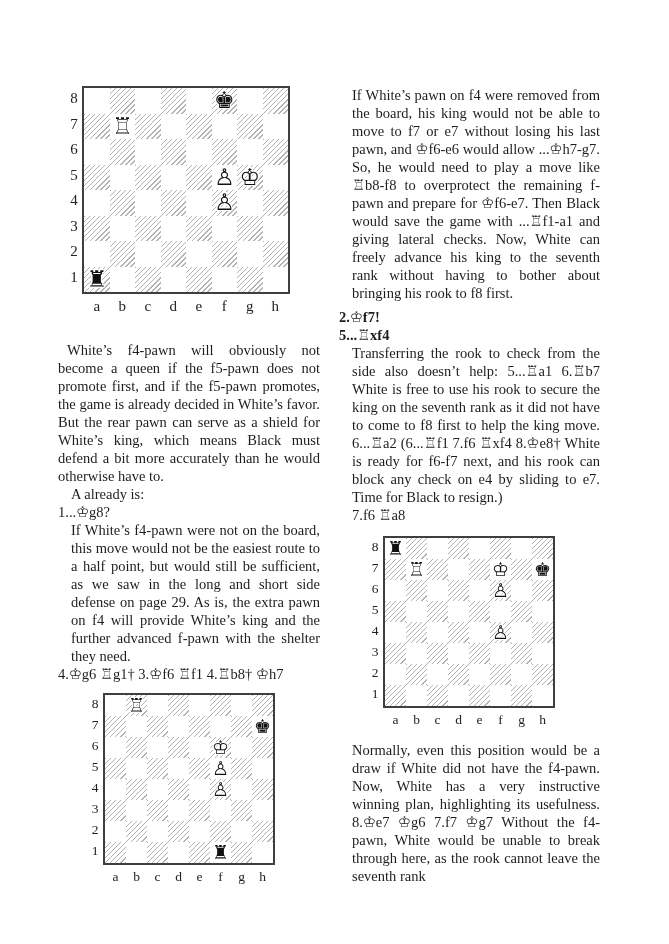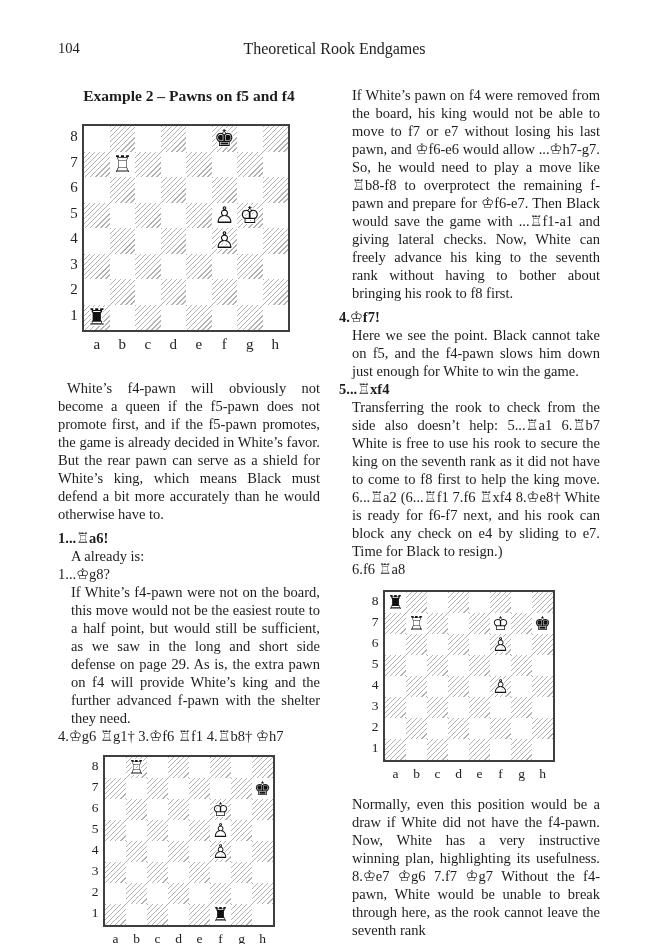--- a/index.html
+++ b/index.html
@@ -52,27 +52,22 @@
   .files div { text-align:center; color:#222; }
   .dg1 { margin:0 0 26px 8px; }
   .dg2 { margin:10px 0 0 29px; }
   .dg3 { margin:12px 0 12px 28px; }
 </style>
 </head>
 <body>
 
 <div class="page">
 
-  <div class="running-head">
-    <span class="page-num">104</span>
-    <span class="run-title">Theoretical Rook Endgames</span>
-  </div>
 
   <div class="col col-left">
-    <h2 class="section-heading">Example 2 – Pawns on f5 and f4</h2>
 
     <div class="diagram dg1">
         <div class="diag-inner">
           <div class="ranks">
             <div style="height: 25.5px; line-height: 25.5px; font-size: 15px;">8</div>
             <div style="height: 25.5px; line-height: 25.5px; font-size: 15px;">7</div>
             <div style="height: 25.5px; line-height: 25.5px; font-size: 15px;">6</div>
             <div style="height: 25.5px; line-height: 25.5px; font-size: 15px;">5</div>
             <div style="height: 25.5px; line-height: 25.5px; font-size: 15px;">4</div>
             <div style="height: 25.5px; line-height: 25.5px; font-size: 15px;">3</div>
@@ -180,21 +175,20 @@
           <div style="width: 25.5px; font-size: 15px;">c</div>
           <div style="width: 25.5px; font-size: 15px;">d</div>
           <div style="width: 25.5px; font-size: 15px;">e</div>
           <div style="width: 25.5px; font-size: 15px;">f</div>
           <div style="width: 25.5px; font-size: 15px;">g</div>
           <div style="width: 25.5px; font-size: 15px;">h</div>
         </div>
       </div>
 
     <p class="body first-indent">White’s f4-pawn will obviously not become a queen if the f5-pawn does not promote first, and if the f5-pawn promotes, the game is already decided in White’s favor. But the rear pawn can serve as a shield for White’s king, which means Black must defend a bit more accurately than he would otherwise have to.</p>
-    <p class="move mt6">1...♖a6!</p>
     <p class="note">A already is:</p>
     <p class="moveline">1...♔g8?</p>
     <p class="note">If White’s f4-pawn were not on the board, this move would not be the easiest route to a half point, but would still be sufficient, as we saw in the long and short side defense on page 29. As is, the extra pawn on f4 will provide White’s king and the further advanced f-pawn with the shelter they need.</p>
     <p class="moveline">4.♔g6 ♖g1† 3.♔f6 ♖f1 4.♖b8† ♔h7</p>
 
     <div class="diagram dg2">
         <div class="diag-inner">
           <div class="ranks">
             <div style="height: 21px; line-height: 21px; font-size: 13.5px;">8</div>
             <div style="height: 21px; line-height: 21px; font-size: 13.5px;">7</div>
@@ -308,25 +302,24 @@
           <div style="width: 21px; font-size: 13.5px;">e</div>
           <div style="width: 21px; font-size: 13.5px;">f</div>
           <div style="width: 21px; font-size: 13.5px;">g</div>
           <div style="width: 21px; font-size: 13.5px;">h</div>
         </div>
       </div>
   </div>
 
   <div class="col col-right">
     <p class="note">If White’s pawn on f4 were removed from the board, his king would not be able to move to f7 or e7 without losing his last pawn, and ♔f6-e6 would allow ...♔h7-g7. So, he would need to play a move like ♖b8-f8 to overprotect the remaining f-pawn and prepare for ♔f6-e7. Then Black would save the game with ...♖f1-a1 and giving lateral checks. Now, White can freely advance his king to the seventh rank without having to bother about bringing his rook to f8 first.</p>
-    <p class="move mt6">4.♔f7!</p>
-    <p class="note">Here we see the point. Black cannot take on f5, and the f4-pawn slows him down just enough for White to win the game.</p>
+    <p class="move mt6">2.♔f7!</p>
     <p class="move">5...♖xf4</p>
     <p class="note">Transferring the rook to check from the side also doesn’t help: 5...♖a1 6.♖b7 White is free to use his rook to secure the king on the seventh rank as it did not have to come to f8 first to help the king move. 6...♖a2 (6...♖f1 7.f6 ♖xf4 8.♔e8† White is ready for f6-f7 next, and his rook can block any check on e4 by sliding to e7. Time for Black to resign.)</p>
-    <p class="note">6.f6 ♖a8</p>
+    <p class="note">7.f6 ♖a8</p>
 
     <div class="diagram dg3">
         <div class="diag-inner">
           <div class="ranks">
             <div style="height: 21px; line-height: 21px; font-size: 13.5px;">8</div>
             <div style="height: 21px; line-height: 21px; font-size: 13.5px;">7</div>
             <div style="height: 21px; line-height: 21px; font-size: 13.5px;">6</div>
             <div style="height: 21px; line-height: 21px; font-size: 13.5px;">5</div>
             <div style="height: 21px; line-height: 21px; font-size: 13.5px;">4</div>
             <div style="height: 21px; line-height: 21px; font-size: 13.5px;">3</div>

